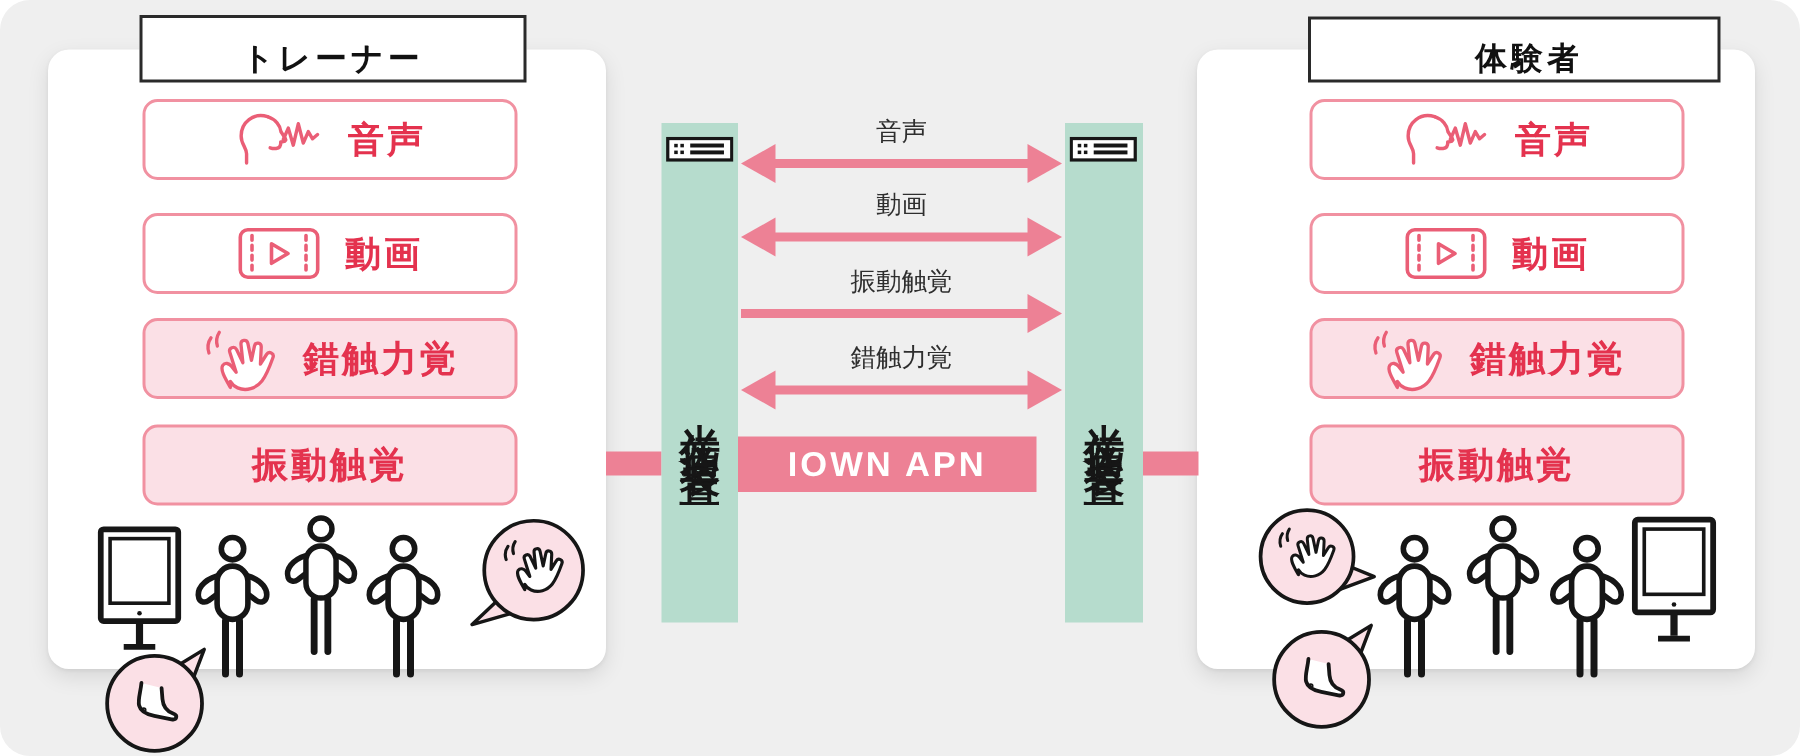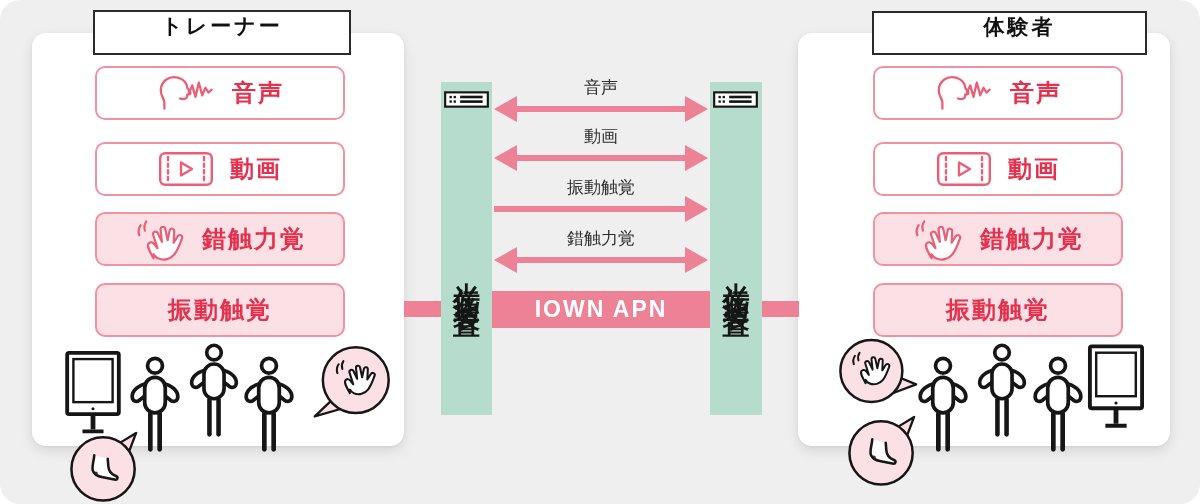--- a/index.html
+++ b/index.html
@@ -6,21 +6,21 @@
   body{font-family:"Liberation Sans","DejaVu Sans",sans-serif;}
   .canvas{position:relative;width:1200px;height:504px;background:#efefef;border-radius:20px;overflow:hidden;}
 
   
   .panel{position:absolute;background:#ffffff;border-radius:14px;
          box-shadow:0 5px 14px rgba(0,0,0,.10),0 1px 3px rgba(0,0,0,.06);}
   .panel-left{left:32px;top:33px;width:372px;height:413px;}
   .panel-right{left:798px;top:33px;width:372px;height:413px;}
 
   .panel-title{position:absolute;background:#ffffff;border:2.5px solid #2a2a2a;
-      display:flex;align-items:flex-start;justify-content:center;
+      display:flex;align-items:flex-end;justify-content:center;
       font-size:21px;font-weight:bold;color:#111;letter-spacing:3px;z-index:5;}
   .title-left{left:93px;top:10px;width:254px;height:41px;}
   .title-right{left:872px;top:11px;width:251px;height:40px;padding-left:20px;}
 
   
   .item{position:absolute;height:50px;border:2px solid #f191a1;border-radius:10px;
         display:flex;align-items:center;justify-content:center;gap:16px;z-index:4;}
   .item.outline{background:#ffffff;}
   .item.filled{background:#fbe0e6;}
   .item .label{font-size:24px;font-weight:bold;color:#e4324e;letter-spacing:2px;white-space:nowrap;}
@@ -36,21 +36,21 @@
       font-size:27px;font-weight:bold;color:#161616;letter-spacing:7px;margin-top:60px;}
   .switch-icon{position:absolute;top:91px;z-index:3;}
   .switch-left{left:444px;} .switch-right{left:713px;}
 
   .stream-label{position:absolute;left:494px;width:214px;text-align:center;
       font-size:17px;font-weight:500;color:#2e2e2e;white-space:nowrap;z-index:2;}
   .sl-1{top:76px;} .sl-2{top:125px;} .sl-3{top:176px;} .sl-4{top:227px;}
   .stream-arrow{position:absolute;left:494px;width:214px;height:28px;z-index:2;}
   .sa-1{top:95px;} .sa-2{top:144px;} .sa-3{top:195px;} .sa-4{top:246px;}
 
-  .iown-bar{position:absolute;left:492px;top:291px;width:218px;height:37px;background:#ed8195;
+  .iown-bar{position:absolute;left:492px;top:291px;width:199px;height:37px;background:#ed8195;
       display:flex;align-items:center;justify-content:center;z-index:1;}
   .iown-label{color:#ffffff;font-size:23px;font-weight:bold;letter-spacing:2px;}
   .iown-strip{position:absolute;top:301px;width:37px;height:16px;background:#ed8195;z-index:1;}
   .strip-left{left:404px;} .strip-right{left:762px;}
 
   .figure{position:absolute;z-index:6;}
 </style>
 </head>
 <body>
 

